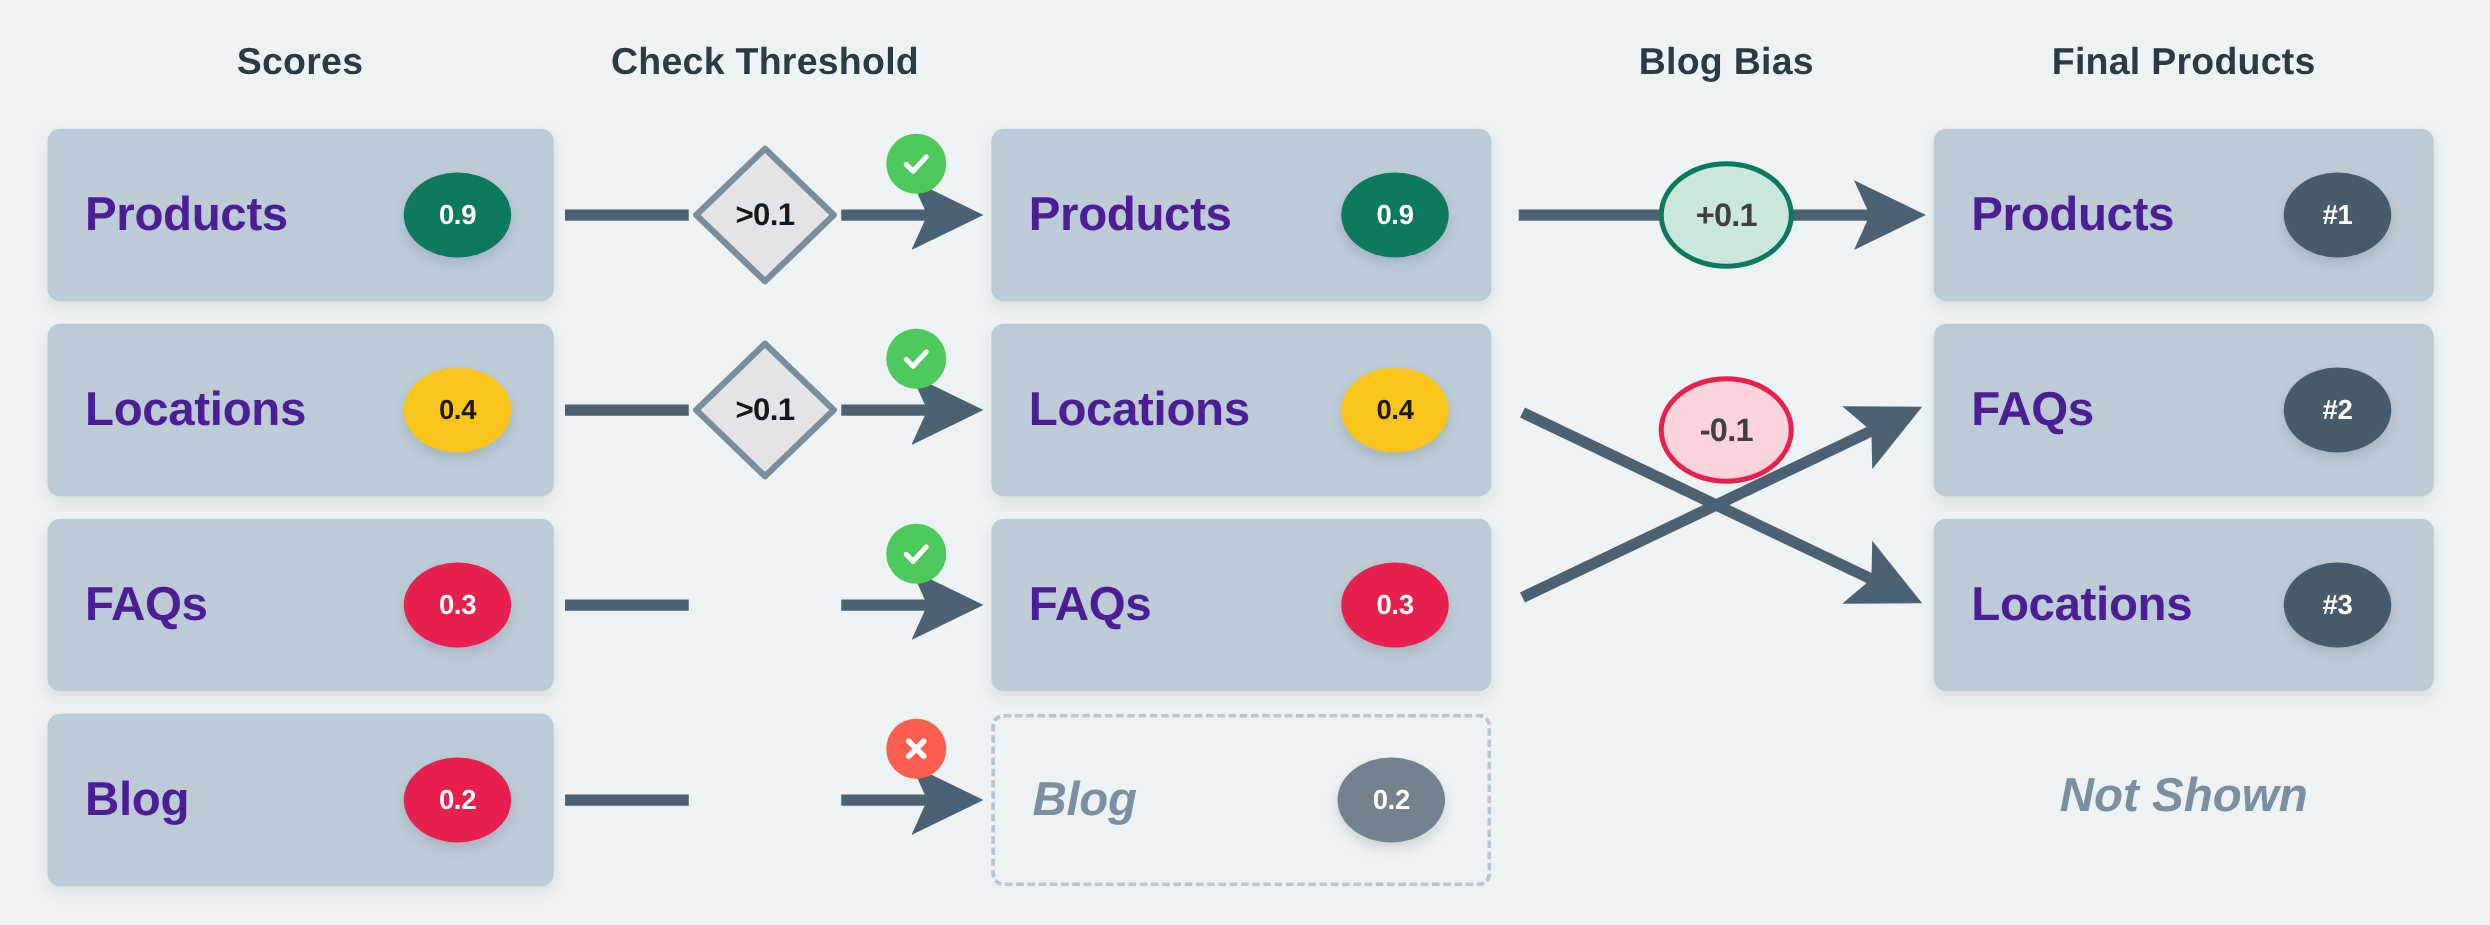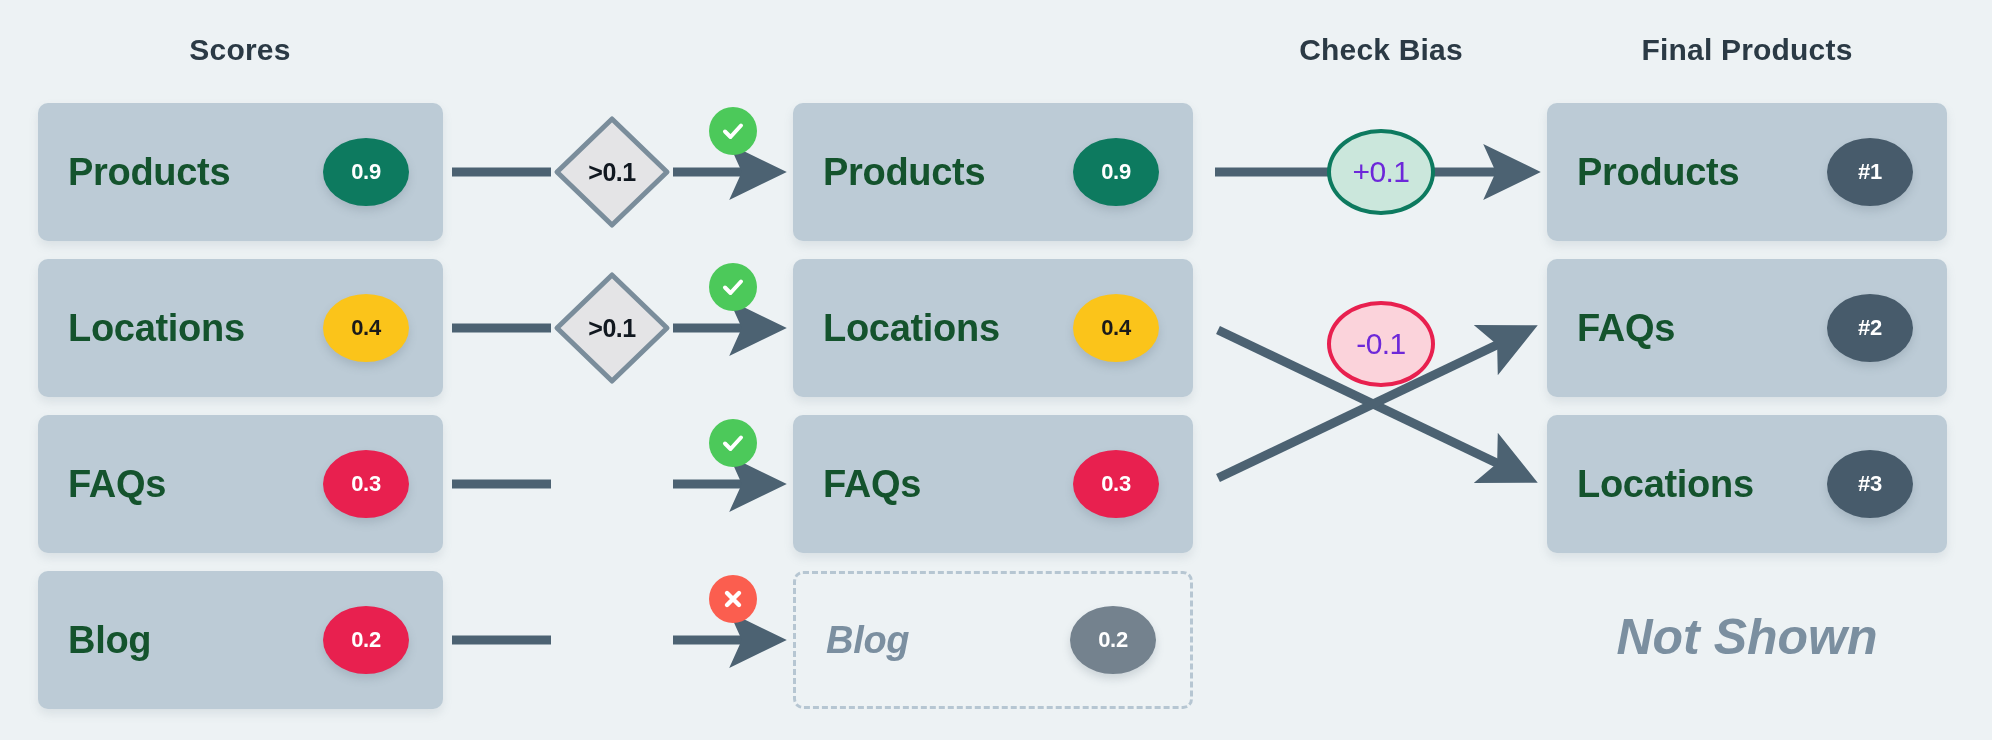--- a/index.html
+++ b/index.html
@@ -46,21 +46,21 @@
     box-shadow: 0 5px 10px rgba(120,138,150,0.16);
   }
   .ent-box.ghost {
     background: transparent;
     border: 3px dashed #b6c6d2;
     box-shadow: none;
   }
   .ent-label {
     font-size: 38px;
     font-weight: bold;
-    color: #14532d;
+    color: #4c1d95;
     white-space: nowrap;
     letter-spacing: -0.3px;
   }
   .ent-label.muted {
     color: #7b8fa0;
     font-style: italic;
   }
 
   
   .pill {
@@ -101,23 +101,23 @@
   
   .bias {
     position: absolute;
     width: 108px;
     height: 86px;
     border-radius: 50%;
     box-sizing: border-box;
     display: flex;
     align-items: center;
     justify-content: center;
-    font-size: 30px;
-    font-weight: normal;
-    color: #6d28d9;
+    font-size: 26px;
+    font-weight: bold;
+    color: #404040;
     transform: translate(-50%, -50%);
     letter-spacing: -0.6px;
     z-index: 4;
   }
 
   
   .status {
     position: absolute;
     width: 48px;
     height: 48px;
@@ -137,35 +137,36 @@
     position: absolute;
     left: 0; top: 0;
     width: 1992px; height: 740px;
     pointer-events: none;
     z-index: 2;
   }
 
   
   .not-shown {
     position: absolute;
-    font-size: 50px;
+    font-size: 38px;
     font-weight: bold;
     font-style: italic;
     color: #7b8fa0;
     white-space: nowrap;
     transform: translate(-50%, -50%);
   }
 </style>
 </head>
 <body>
 
 <div id="stage">
 
   <div class="col-header" style="left:240px;">Scores</div>
-  <div class="col-header" style="left:1381px;">Check Bias</div>
+  <div class="col-header" style="left:612px;">Check Threshold</div>
+  <div class="col-header" style="left:1381px;">Blog Bias</div>
   <div class="col-header" style="left:1747px;">Final Products</div>
 
   <svg id="links" viewBox="0 0 1992 740" width="1992" height="740">
     <defs>
       <marker id="arw" markerWidth="7" markerHeight="7" refX="5.2" refY="3.5" orient="auto" markerUnits="strokeWidth">
         <path d="M0,0.4 L6.4,3.5 L0,6.6 L1.4,3.5 Z" fill="#4c6272"></path>
       </marker>
     </defs>
 
     <g stroke="#4c6272" stroke-width="9" stroke-linecap="butt" fill="none">

